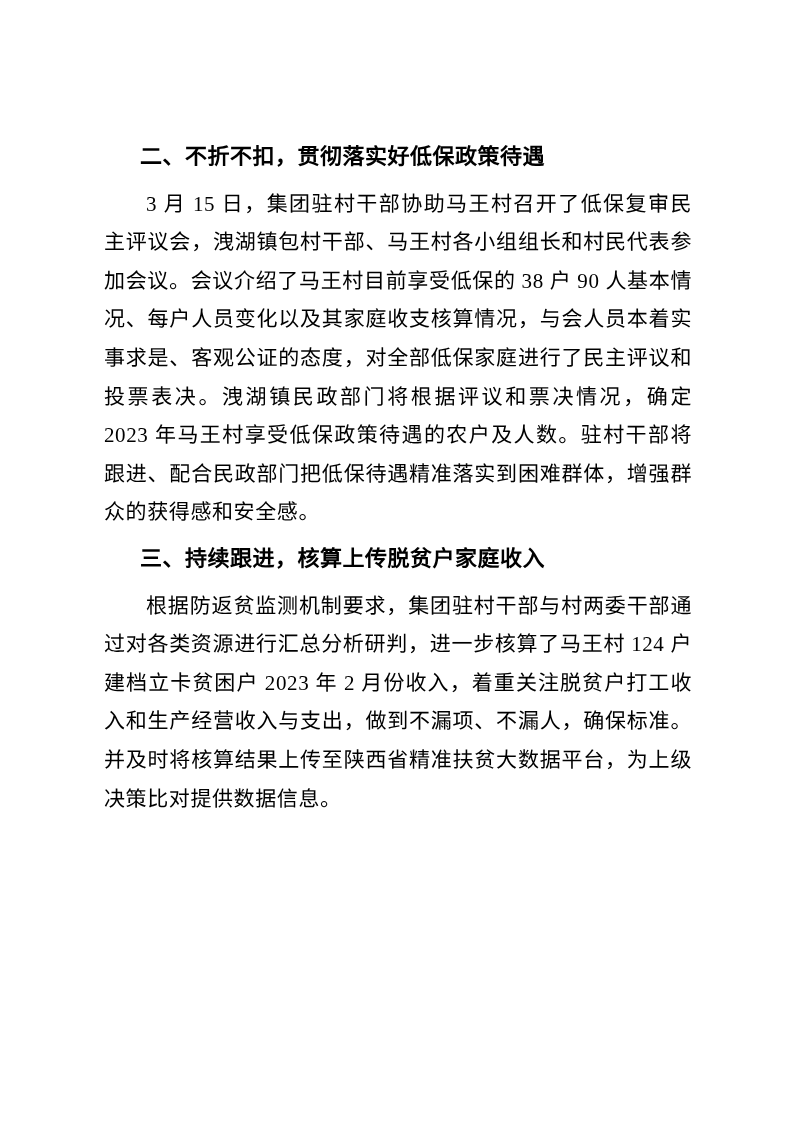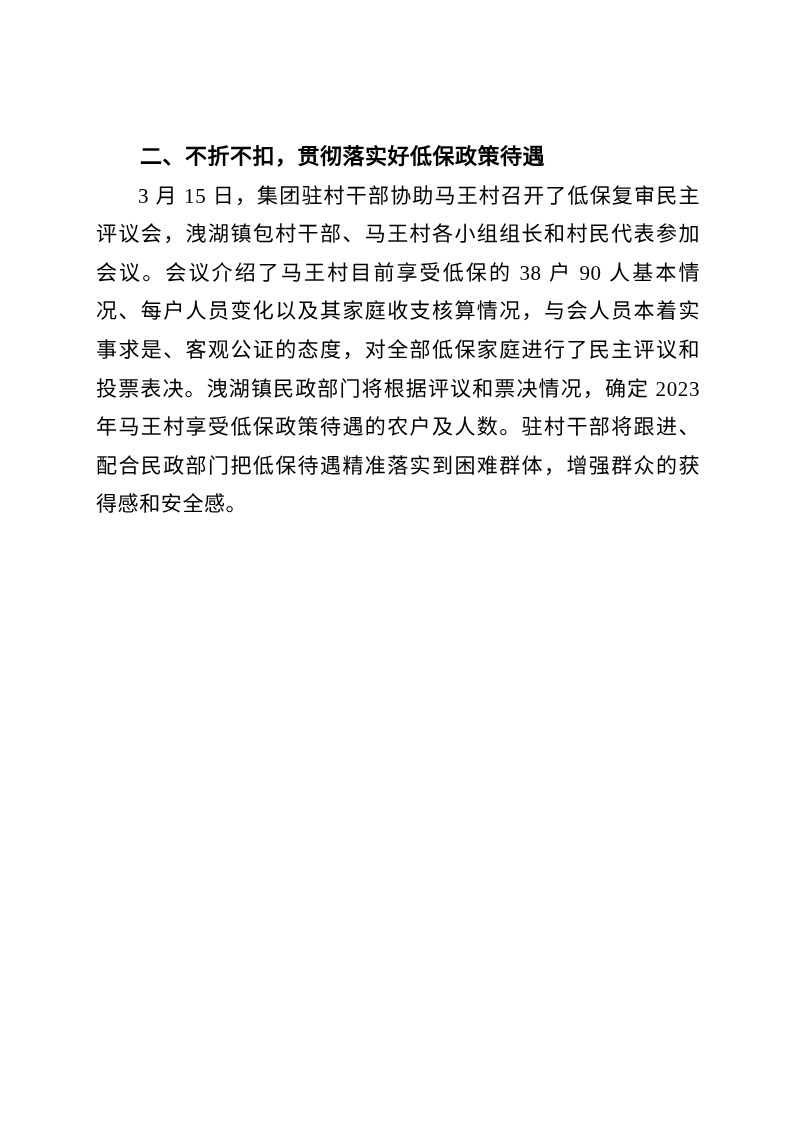--- a/index.html
+++ b/index.html
@@ -32,29 +32,33 @@
     letter-spacing: 0.5px;
   }
   .doc-paragraph {
     font-family: "Liberation Serif", "DejaVu Serif", serif;
     font-size: 21px;
     line-height: 38.6px;
     letter-spacing: 0.6px;
     text-align: justify;
     text-justify: inter-ideograph;
     text-indent: 2em;
-    margin: 0;
+    margin: 8px;
     color: #000000;
   }
 </style>
 </head>
 <body>
 
 <div class="page">
 
   <div class="doc-section">
     <h2 class="doc-heading">二、不折不扣，贯彻落实好低保政策待遇</h2>
     <p class="doc-paragraph">3 月 15 日，集团驻村干部协助马王村召开了低保复审民主评议会，洩湖镇包村干部、马王村各小组组长和村民代表参加会议。会议介绍了马王村目前享受低保的 38 户 90 人基本情况、每户人员变化以及其家庭收支核算情况，与会人员本着实事求是、客观公证的态度，对全部低保家庭进行了民主评议和投票表决。洩湖镇民政部门将根据评议和票决情况，确定 2023 年马王村享受低保政策待遇的农户及人数。驻村干部将跟进、配合民政部门把低保待遇精准落实到困难群体，增强群众的获得感和安全感。</p>
   </div>
 
+  <div class="doc-section">
+    <h2 class="doc-heading">三、持续跟进，核算上传脱贫户家庭收入</h2>
+    <p class="doc-paragraph">根据防返贫监测机制要求，集团驻村干部与村两委干部通过对各类资源进行汇总分析研判，进一步核算了马王村 124 户建档立卡贫困户 2023 年 2 月份收入，着重关注脱贫户打工收入和生产经营收入与支出，做到不漏项、不漏人，确保标准。并及时将核算结果上传至陕西省精准扶贫大数据平台，为上级决策比对提供数据信息。</p>
+  </div>
 
 
 </div>
 
 </body></html>

